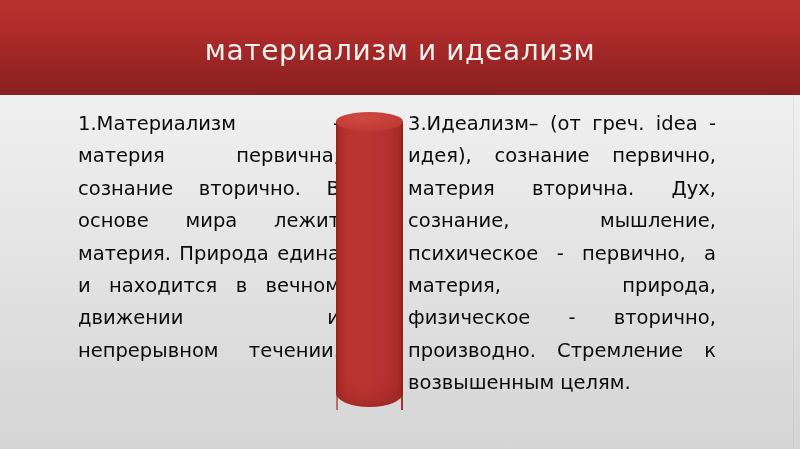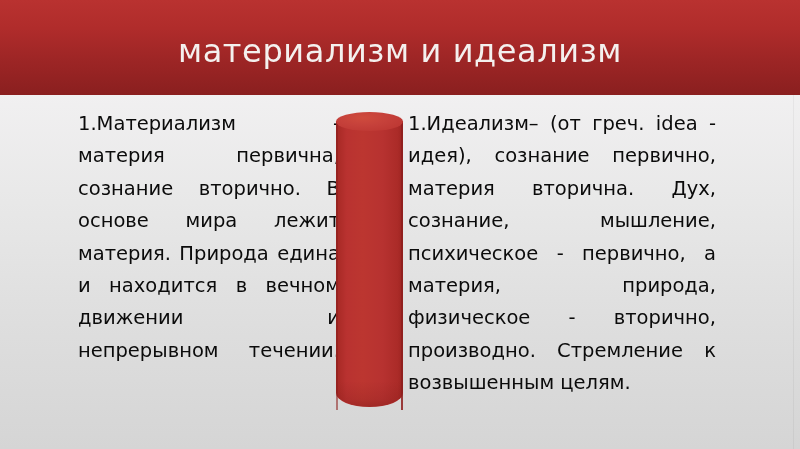--- a/index.html
+++ b/index.html
@@ -33,21 +33,21 @@
   #header-title {
     position: absolute;
     left: 0;
     top: 0;
     width: 800px;
     height: 95px;
     display: flex;
     align-items: center;
     justify-content: center;
     color: #f4f0ee;
-    font-size: 32px;
+    font-size: 28px;
     font-weight: normal;
     letter-spacing: 0.6px;
     line-height: 1;
     white-space: nowrap;
     padding-top: 6px;
     box-sizing: border-box;
   }
   
   #content {
     position: absolute;
@@ -171,21 +171,21 @@
     <div id="header-title">материализм и идеализм</div>
   </div>
 
   <div id="content">
 
     <div class="col" id="col-left">
       <p class="para">1.Материализм - материя первична, сознание вторично. В основе мира лежит материя. Природа едина и находится в вечном движении и непрерывном течении.</p>
     </div>
 
     <div class="col" id="col-right">
-      <p class="para lastflush">1.Идеализм– (от греч. idea - идея), сознание первично, материя вторична. Дух, сознание, мышление, психическое - первично, а материя, природа, физическое - вторично, производно. Стремление к возвышенным целям.</p>
+      <p class="para lastflush">3.Идеализм– (от греч. idea - идея), сознание первично, материя вторична. Дух, сознание, мышление, психическое - первично, а материя, природа, физическое - вторично, производно. Стремление к возвышенным целям.</p>
     </div>
 
     <div id="cylinder">
       <div id="cyl-body">
         <div id="cyl-bottom-shade"></div>
       </div>
       <div id="cyl-outline-left"></div>
       <div id="cyl-outline-right"></div>
       <div id="cyl-top"></div>
     </div>

